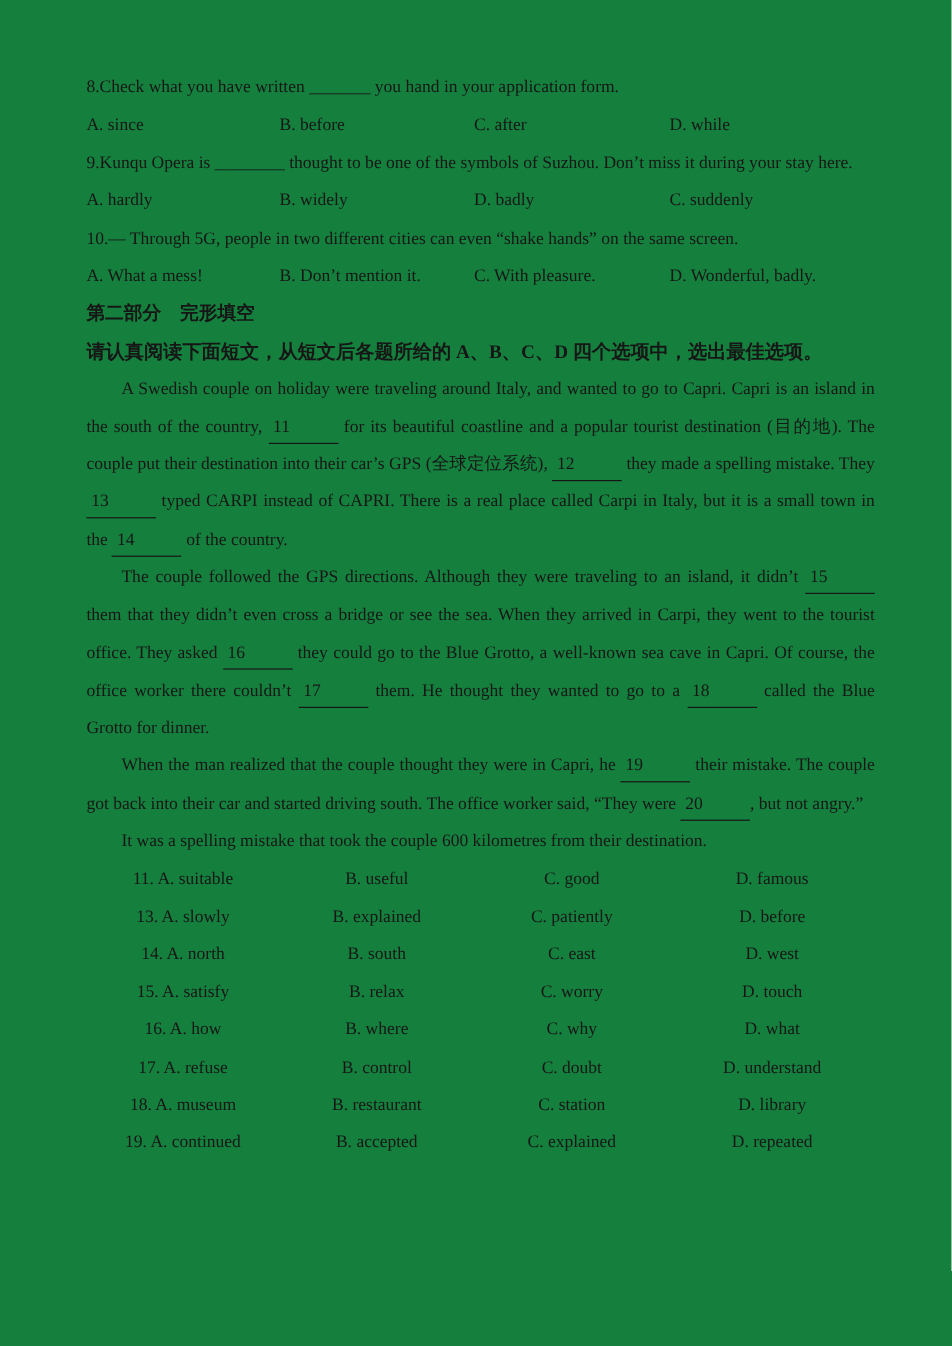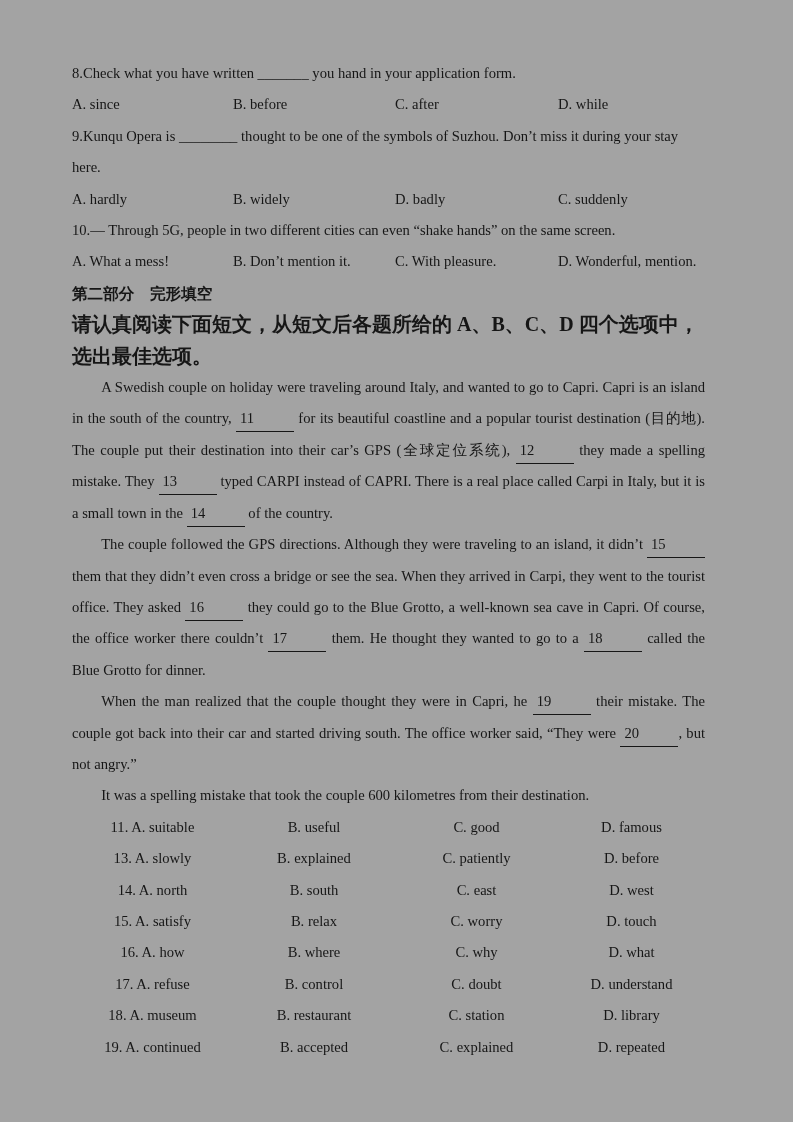--- a/index.html
+++ b/index.html
@@ -3,22 +3,22 @@
 <meta charset="utf-8">
 <title>English Exam Paper</title>
 <style>
   * { box-sizing: border-box; }
   html, body { margin: 0; padding: 0; background: #ffffff; }
   .page {
     position: relative;
     width: 793px;
     min-height: 1122px;
     margin: 0 auto;
-    padding: 58px 88px 40px 72px;
-    background: #a3a3a3;
+    padding: 58px 64px 40px 72px;
+    background: #15803d;
     color: #161616;
     font-family: "Liberation Serif", "DejaVu Serif", serif;
     font-size: 14.6px;
     line-height: 31.4px;
   }
   p { margin: 0; }
   .question-block { margin: 0; }
   .stem { white-space: normal; }
   .options-row {
     display: grid;
@@ -27,21 +27,21 @@
   .option { white-space: nowrap; overflow: visible; }
   .section-title {
     margin: 0;
     font-size: 15.6px;
     font-weight: bold;
     line-height: 31.4px;
     font-family: "Liberation Serif", "DejaVu Serif", serif;
   }
   .instructions {
     font-weight: bold;
-    font-size: 20px;
+    font-size: 16px;
   }
   .passage-para {
     text-indent: 2em;
     text-align: justify;
   }
   .blank {
     display: inline-block;
     text-indent: 0;
     min-width: 58px;
     border-bottom: 1px solid #161616;
@@ -72,21 +72,21 @@
           <span class="option">D. badly</span>
           <span class="option">C. suddenly</span>
         </div>
       </div>
       <div class="question-block">
         <p class="stem">10.— Through 5G, people in two different cities can even “shake hands” on the same screen.</p>
         <div class="options-row">
           <span class="option">A. What a mess!</span>
           <span class="option">B. Don’t mention it.</span>
           <span class="option">C. With pleasure.</span>
-          <span class="option">D. Wonderful, mention.</span>
+          <span class="option">D. Wonderful, badly.</span>
         </div>
       </div>
     </div>
 
   <h2 class="section-title">第二部分　完形填空</h2>
   <p class="instructions">请认真阅读下面短文，从短文后各题所给的 A、B、C、D 四个选项中，选出最佳选项。</p>
 
   <div class="passage">
       <p class="passage-para">A Swedish couple on holiday were traveling around Italy, and wanted to go to Capri. Capri is an island in the south of the country, <span class="blank">11</span> for its beautiful coastline and a popular tourist destination (目的地). The couple put their destination into their car’s GPS (全球定位系统), <span class="blank">12</span> they made a spelling mistake. They <span class="blank">13</span> typed CARPI instead of CAPRI. There is a real place called Carpi in Italy, but it is a small town in the <span class="blank">14</span> of the country.</p>
       <p class="passage-para">The couple followed the GPS directions. Although they were traveling to an island, it didn’t <span class="blank">15</span> them that they didn’t even cross a bridge or see the sea. When they arrived in Carpi, they went to the tourist office. They asked <span class="blank">16</span> they could go to the Blue Grotto, a well-known sea cave in Capri. Of course, the office worker there couldn’t <span class="blank">17</span> them. He thought they wanted to go to a <span class="blank">18</span> called the Blue Grotto for dinner.</p>

